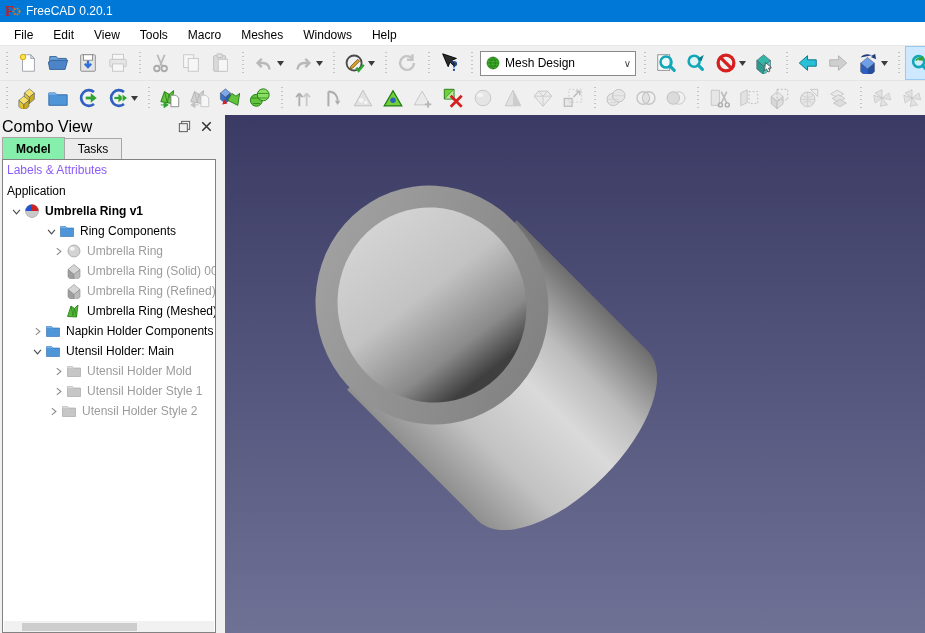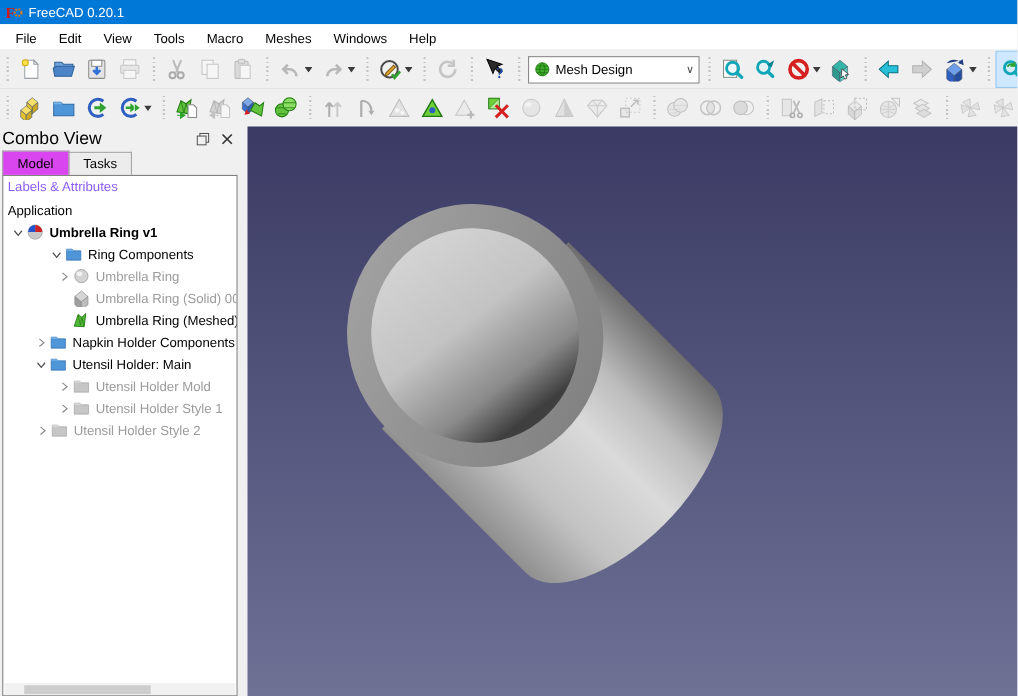--- a/index.html
+++ b/index.html
@@ -18,21 +18,21 @@
   .combo{width:146px;height:23px;background:#fff;border:1px solid #8a8a8a;display:inline-flex;align-items:center;gap:4px;padding:0 4px;font-size:12px;flex-shrink:0;margin:0 2px;}
   .combo .wb-icon{width:16px;height:16px;}
   .combo .chev{margin-left:auto;color:#444;font-size:10px;}
   .main{display:flex;height:520px;}
   .panel{width:218px;background:#f0f0f0;display:flex;flex-direction:column;flex-shrink:0;}
   .panel-header{height:21px;display:flex;align-items:center;font-size:16px;padding:1px 4px 0 2px;color:#000;}
   .panel-header .ph-btns{margin-left:auto;display:flex;gap:7px;align-items:center;}
   .ph-btn{width:15px;height:15px;display:inline-block;}
   .tabs{height:22px;display:flex;align-items:flex-end;padding-left:2px;}
   .tab{font-size:12px;padding:3px 13px 3px 13px;border:1px solid #a8a8a8;border-bottom:none;background:#ececec;margin-right:-1px;position:relative;}
-  .tab.active{background:#d946ef;z-index:2;padding-top:4px;}
+  .tab.active{background:#86efac;z-index:2;padding-top:4px;font-weight:bold;}
   .tree-box{flex:1;margin:0 2px 2px 2px;background:#fff;border:1px solid #828282;position:relative;overflow:hidden;font-size:12px;}
   .tree-header{height:21px;line-height:21px;padding-left:4px;color:#8b5cf6;}
   .tree-row{height:20px;display:flex;align-items:center;color:#000;}
   .tree-row .caret{width:15px;height:15px;flex-shrink:0;display:inline-flex;align-items:center;justify-content:center;}
   .tree-row .ticon{width:16px;height:16px;margin-right:5px;flex-shrink:0;}
   .tree-row .tlabel{white-space:nowrap;}
   .tree-row.bold .tlabel{font-weight:bold;}
   .tree-row.dimmed .tlabel{color:#9b9b9b;}
   .hscroll{position:absolute;left:1px;right:1px;bottom:0;height:11px;background:#f1f1f1;}
   .hthumb{position:absolute;top:1.5px;height:8px;background:#cdcdcd;}
@@ -515,20 +515,29 @@
           </div>
           <div class="tree-row dimmed" style="padding-left: 48px;">
             <span class="caret"></span>
             <span class="ticon"><svg viewBox="0 0 16 16" width="16" height="16">
                 <path d="M8 1.5 l6 5 l-6 5 l-6 -5 z" fill="#d6d6d6" stroke="#8a8a8a" stroke-width="0.6"></path>
                 <path d="M2 6.5 l6 5 v7.4399999999999995 l-6 -5 z" fill="#9f9f9f" stroke="#8a8a8a" stroke-width="0.6"></path>
                 <path d="M14 6.5 l-6 5 v7.4399999999999995 l6 -5 z" fill="#bcbcbc" stroke="#8a8a8a" stroke-width="0.6"></path>
               </svg></span>
             <span class="tlabel">Umbrella Ring (Solid) 00</span>
           </div>
+          <div class="tree-row dimmed" style="padding-left: 48px;">
+            <span class="caret"></span>
+            <span class="ticon"><svg viewBox="0 0 16 16" width="16" height="16">
+                <path d="M8 1.5 l6 5 l-6 5 l-6 -5 z" fill="#d6d6d6" stroke="#8a8a8a" stroke-width="0.6"></path>
+                <path d="M2 6.5 l6 5 v7.4399999999999995 l-6 -5 z" fill="#9f9f9f" stroke="#8a8a8a" stroke-width="0.6"></path>
+                <path d="M14 6.5 l-6 5 v7.4399999999999995 l6 -5 z" fill="#bcbcbc" stroke="#8a8a8a" stroke-width="0.6"></path>
+              </svg></span>
+            <span class="tlabel">Umbrella Ring (Refined)</span>
+          </div>
           <div class="tree-row" style="padding-left: 48px;">
             <span class="caret"></span>
             <span class="ticon"><svg viewBox="0 0 16 16" width="16" height="16">
                 <path d="M1.5 13.5L5 3l3.5 2.5L12 2l-1.5 12z" fill="#55b83a" stroke="#1f7a10" stroke-width="0.8"></path>
                 <path d="M5 3l2 9.5M8.5 5.5l-1.5 7M8.5 5.5l2 8.5" stroke="#1f7a10" stroke-width="0.6" fill="none"></path>
               </svg></span>
             <span class="tlabel">Umbrella Ring (Meshed)</span>
           </div>
           <div class="tree-row" style="padding-left: 27px;">
             <span class="caret">
@@ -571,21 +580,21 @@
               <svg viewBox="0 0 16 16" width="11" height="11">
                 <path d="M5.5 3l6 5-6 5" fill="none" stroke="#8a8a8a" stroke-width="1.6"></path>
               </svg>
             </span>
             <span class="ticon"><svg viewBox="0 0 16 16" width="16" height="16">
                 <path d="M1.5 3.5h5l1.5 1.5h6.5v8.5H1.5z" fill="#c6c6c6" stroke="#a0a0a0" stroke-width="0.6"></path>
                 <path d="M1.5 3.5h5L8 5H1.5z" fill="#dadada"></path>
               </svg></span>
             <span class="tlabel">Utensil Holder Style 1</span>
           </div>
-          <div class="tree-row dimmed" style="padding-left: 28px;">
+          <div class="tree-row dimmed" style="padding-left: 43px;">
             <span class="caret">
               <svg viewBox="0 0 16 16" width="11" height="11">
                 <path d="M5.5 3l6 5-6 5" fill="none" stroke="#8a8a8a" stroke-width="1.6"></path>
               </svg>
             </span>
             <span class="ticon"><svg viewBox="0 0 16 16" width="16" height="16">
                 <path d="M1.5 3.5h5l1.5 1.5h6.5v8.5H1.5z" fill="#c6c6c6" stroke="#a0a0a0" stroke-width="0.6"></path>
                 <path d="M1.5 3.5h5L8 5H1.5z" fill="#dadada"></path>
               </svg></span>
             <span class="tlabel">Utensil Holder Style 2</span>

